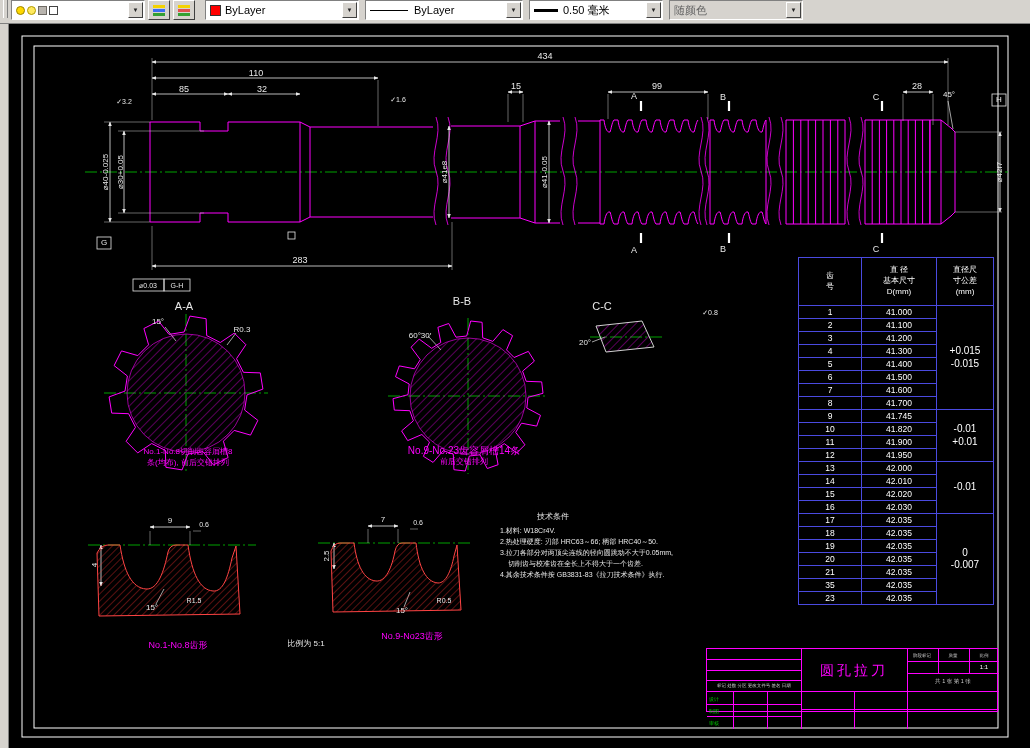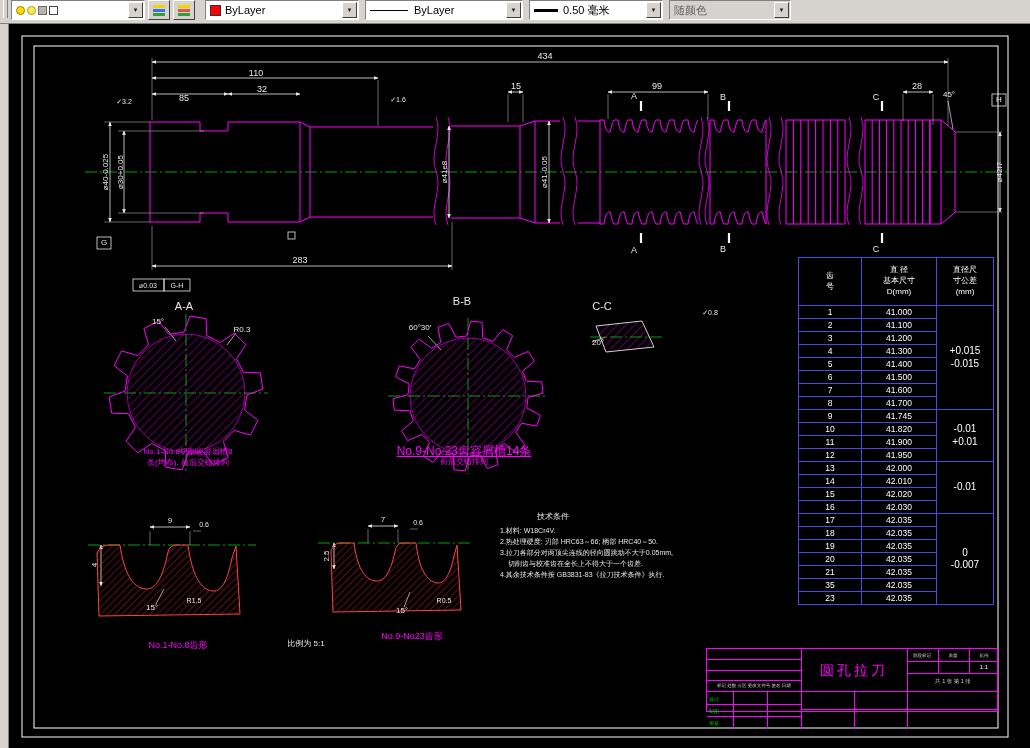--- a/index.html
+++ b/index.html
@@ -11,21 +11,21 @@
   .grip{width:3px;height:18px;margin:0 3px;border-left:1px solid #fff;border-right:1px solid #808080;}
   .combo{position:relative;height:20px;background:#fff;border:1px solid;border-color:#808080 #fff #fff #808080;
     box-sizing:border-box;display:flex;align-items:center;padding:0 18px 0 4px;font-size:11px;color:#000;}
   .arrowbtn{position:absolute;right:1px;top:1px;width:15px;height:16px;background:#d6d3ce;
     border:1px solid;border-color:#fff #404040 #404040 #fff;box-sizing:border-box;
     display:flex;align-items:center;justify-content:center;font-size:6px;color:#222;}
   .layer-combo{width:134px;}
   .color-combo{width:154px;margin-left:10px;}
   .ltype-combo{width:158px;margin-left:6px;}
   .lw-combo{width:134px;margin-left:6px;}
-  .ps-combo{width:122px;margin-left:6px;background:#d6d3ce;color:#666;}
+  .ps-combo{width:134px;margin-left:6px;background:#d6d3ce;color:#666;}
   .licon{display:inline-block;margin-right:2px;}
   .bulb{width:7px;height:7px;border-radius:50%;background:#ffd800;border:1px solid #9a8400;}
   .sun{width:7px;height:7px;border-radius:50%;background:#ffe95e;border:1px solid #b09a00;}
   .lockic{width:7px;height:7px;background:#b8b4ae;border:1px solid #6e6a64;}
   .chip{width:7px;height:7px;background:#fff;border:1px solid #444;}
   .swatch{width:9px;height:9px;border:1px solid #333;margin-right:4px;}
   .ltline{width:38px;height:0;border-top:1px solid #000;margin-right:6px;}
   .lwline{width:24px;height:3px;background:#000;margin-right:5px;}
   .tb-btn{width:22px;height:20px;margin-left:3px;background:#d6d3ce;border:1px solid;
     border-color:#fff #404040 #404040 #fff;box-sizing:border-box;position:relative;}
@@ -221,21 +221,21 @@
     <path fill="url(#hr)" stroke="#ff4444" stroke-width="1" d="
       M331,551 Q334,543 340,543 L354,543 C357,566 364,580 376,581 C386,582 392,567 395,551
       Q397,543 402,543 L416,543 C419,568 426,582 438,583 C446,583 451,571 454,556
       L457,545 L461,610 L333,612 Z"></path>
   </g>
 </svg>
 
 <div id="labels-layer">
     <span class="dim-label" style="left: 545px; top: 56px; transform: translate(-50%, -50%);">434</span>
     <span class="dim-label" style="left: 256px; top: 73px; transform: translate(-50%, -50%);">110</span>
-    <span class="dim-label" style="left: 184px; top: 98px; transform: translate(-50%, -50%);">85</span>
+    <span class="dim-label" style="left: 184px; top: 89px; transform: translate(-50%, -50%);">85</span>
     <span class="dim-label" style="left: 262px; top: 89px; transform: translate(-50%, -50%);">32</span>
     <span class="dim-label" style="left: 516px; top: 86px; transform: translate(-50%, -50%);">15</span>
     <span class="dim-label" style="left: 657px; top: 86px; transform: translate(-50%, -50%);">99</span>
     <span class="dim-label" style="left: 917px; top: 86px; transform: translate(-50%, -50%);">28</span>
     <span class="dim-label" style="left: 949px; top: 95px; font-size: 8px; transform: translate(-50%, -50%);">45°</span>
     <span class="dim-label" style="left: 300px; top: 260px; transform: translate(-50%, -50%);">283</span>
     <span class="dim-label" style="left: 106px; top: 172px; font-size: 8px; transform: translate(-50%, -50%) rotate(-90deg);">⌀40-0.025</span>
     <span class="dim-label" style="left: 121px; top: 172px; font-size: 8px; transform: translate(-50%, -50%) rotate(-90deg);">⌀30+0.05</span>
     <span class="dim-label" style="left: 445px; top: 172px; font-size: 8px; transform: translate(-50%, -50%) rotate(-90deg);">⌀41e8</span>
     <span class="dim-label" style="left: 545px; top: 172px; font-size: 8px; transform: translate(-50%, -50%) rotate(-90deg);">⌀41-0.05</span>
@@ -251,25 +251,25 @@
     <span class="dim-label" style="left: 876px; top: 97px; font-size: 9px; transform: translate(-50%, -50%);">C</span>
     <span class="dim-label" style="left: 876px; top: 249px; font-size: 9px; transform: translate(-50%, -50%);">C</span>
     <span class="dim-label" style="left: 398px; top: 99px; font-size: 7px; transform: translate(-50%, -50%);">✓1.6</span>
     <span class="dim-label" style="left: 124px; top: 101px; font-size: 7px; transform: translate(-50%, -50%);">✓3.2</span>
     <span class="dim-label" style="left: 710px; top: 312px; font-size: 7px; transform: translate(-50%, -50%);">✓0.8</span>
     <span class="dim-label" style="left: 184px; top: 306px; font-size: 11px; transform: translate(-50%, -50%);">A-A</span>
     <span class="dim-label" style="left: 462px; top: 301px; font-size: 11px; transform: translate(-50%, -50%);">B-B</span>
     <span class="dim-label" style="left: 602px; top: 306px; font-size: 11px; transform: translate(-50%, -50%);">C-C</span>
     <span class="dim-label" style="left: 158px; top: 322px; font-size: 8px; transform: translate(-50%, -50%);">15°</span>
     <span class="dim-label" style="left: 242px; top: 330px; font-size: 8px; transform: translate(-50%, -50%);">R0.3</span>
-    <span class="dim-label" style="left: 420px; top: 328px; font-size: 8px; transform: translate(-50%, -50%);">60°30′</span>
-    <span class="dim-label" style="left: 598px; top: 343px; font-size: 8px; transform: translate(-50%, -50%); text-align: right;">20°</span>
+    <span class="dim-label" style="left: 420px; top: 336px; font-size: 8px; transform: translate(-50%, -50%);">60°30′</span>
+    <span class="dim-label" style="left: 585px; top: 343px; font-size: 8px; transform: translate(-50%, -50%); text-align: right;">20°</span>
     <span class="dim-label" style="left: 188px; top: 452px; color: rgb(255, 0, 255); font-size: 8px; transform: translate(-50%, -50%);">No.1-No.8切削齿容屑槽8</span>
     <span class="dim-label" style="left: 188px; top: 463px; color: rgb(255, 0, 255); font-size: 8px; transform: translate(-50%, -50%);">条(均布), 前后交错排列</span>
-    <span class="dim-label" style="left: 464px; top: 451px; color: rgb(255, 0, 255); font-size: 12px; transform: translate(-50%, -50%); text-decoration: underline;">No.9-No.23齿容屑槽14条</span>
+    <span class="dim-label" style="left: 464px; top: 451px; color: rgb(255, 0, 255); font-size: 10px; transform: translate(-50%, -50%);">No.9-No.23齿容屑槽14条</span>
     <span class="dim-label" style="left: 464px; top: 462px; color: rgb(255, 0, 255); font-size: 8px; transform: translate(-50%, -50%);">前后交错排列</span>
     <span class="dim-label" style="left: 170px; top: 521px; font-size: 8px; transform: translate(-50%, -50%);">9</span>
     <span class="dim-label" style="left: 204px; top: 524px; font-size: 7px; transform: translate(-50%, -50%);">0.6</span>
     <span class="dim-label" style="left: 95px; top: 565px; font-size: 8px; transform: translate(-50%, -50%) rotate(-90deg);">4</span>
     <span class="dim-label" style="left: 152px; top: 608px; font-size: 8px; transform: translate(-50%, -50%);">15°</span>
     <span class="dim-label" style="left: 194px; top: 600px; font-size: 7px; transform: translate(-50%, -50%);">R1.5</span>
     <span class="dim-label" style="left: 383px; top: 520px; font-size: 8px; transform: translate(-50%, -50%);">7</span>
     <span class="dim-label" style="left: 418px; top: 522px; font-size: 7px; transform: translate(-50%, -50%);">0.6</span>
     <span class="dim-label" style="left: 327px; top: 556px; font-size: 8px; transform: translate(-50%, -50%) rotate(-90deg);">2.5</span>
     <span class="dim-label" style="left: 402px; top: 611px; font-size: 8px; transform: translate(-50%, -50%);">15°</span>

